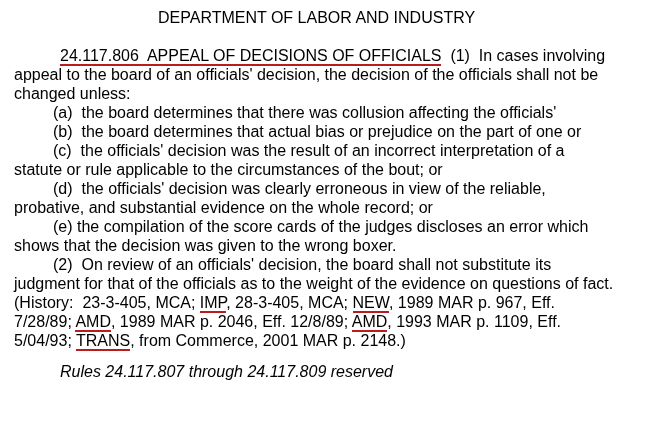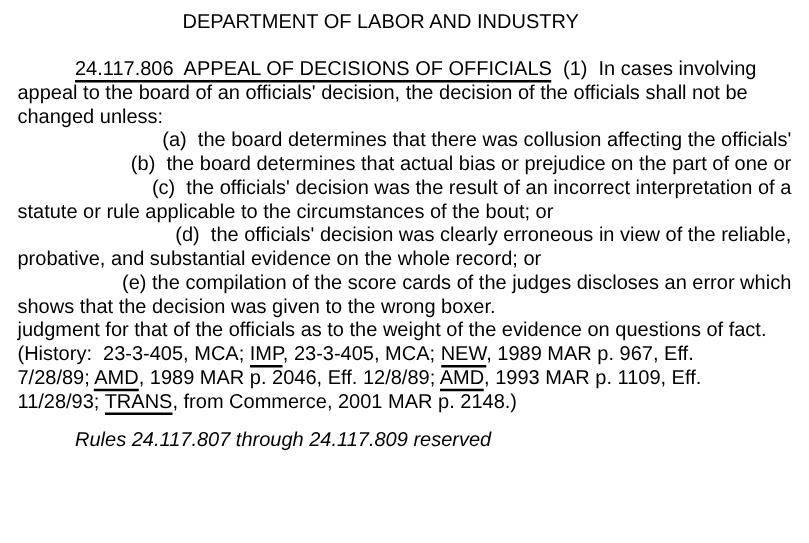--- a/index.html
+++ b/index.html
@@ -23,34 +23,34 @@
   }
   .header {
     position: relative;
     height: 19px;
     line-height: 19px;
     white-space: pre;
     margin-bottom: 19px; 
   }
   .header .dept {
     position: absolute;
-    left: 132px; 
+    left: 144px; 
     top: 0;
   }
   .body .line,
   .footer-line {
     line-height: 19px;
     min-height: 19px;
     white-space: pre;
   }
   .indent-0 { padding-left: 0; }
-  .indent-1 { padding-left: 39px; text-align: right; } 
+  .indent-1 { padding-left: 39px; } 
   .indent-2 { padding-left: 46px; } 
   .u {
-    border-bottom: 2px solid #000000;
+    border-bottom: 2px solid #b91c1c;
   }
   .footer-line {
     margin-top: 12px;
     font-style: italic;
   }
 </style>
 </head>
 <body>
 
 <div class="page">
@@ -64,21 +64,22 @@
       <div class="line indent-0"><span>appeal to the board of an officials' decision, the decision of the officials shall not be</span></div>
       <div class="line indent-0"><span>changed unless:</span></div>
       <div class="line indent-1"><span>(a)  the board determines that there was collusion affecting the officials'</span></div>
       <div class="line indent-1"><span>(b)  the board determines that actual bias or prejudice on the part of one or</span></div>
       <div class="line indent-1"><span>(c)  the officials' decision was the result of an incorrect interpretation of a</span></div>
       <div class="line indent-0"><span>statute or rule applicable to the circumstances of the bout; or</span></div>
       <div class="line indent-1"><span>(d)  the officials' decision was clearly erroneous in view of the reliable,</span></div>
       <div class="line indent-0"><span>probative, and substantial evidence on the whole record; or</span></div>
       <div class="line indent-1"><span>(e) the compilation of the score cards of the judges discloses an error which</span></div>
       <div class="line indent-0"><span>shows that the decision was given to the wrong boxer.</span></div>
+      <div class="line indent-1"><span>(2)  On review of an officials' decision, the board shall not substitute its</span></div>
       <div class="line indent-0"><span>judgment for that of the officials as to the weight of the evidence on questions of fact.</span></div>
-      <div class="line indent-0"><span>(History:  23-3-405, MCA; </span><span class="u">IMP</span><span>, 23-3-405, MCA; </span><span class="u">NEW</span><span>, 1989 MAR p. 967, Eff.</span></div>
+      <div class="line indent-0"><span>(History:  23-3-405, MCA; </span><span class="u">IMP</span><span>, 28-3-405, MCA; </span><span class="u">NEW</span><span>, 1989 MAR p. 967, Eff.</span></div>
       <div class="line indent-0"><span>7/28/89; </span><span class="u">AMD</span><span>, 1989 MAR p. 2046, Eff. 12/8/89; </span><span class="u">AMD</span><span>, 1993 MAR p. 1109, Eff.</span></div>
-      <div class="line indent-0"><span>11/28/93; </span><span class="u">TRANS</span><span>, from Commerce, 2001 MAR p. 2148.)</span></div>
+      <div class="line indent-0"><span>5/04/93; </span><span class="u">TRANS</span><span>, from Commerce, 2001 MAR p. 2148.)</span></div>
     </div>
 
   <div class="footer-line indent-2">Rules 24.117.807 through 24.117.809 reserved</div>
 
 </div>
 
 </body></html>

